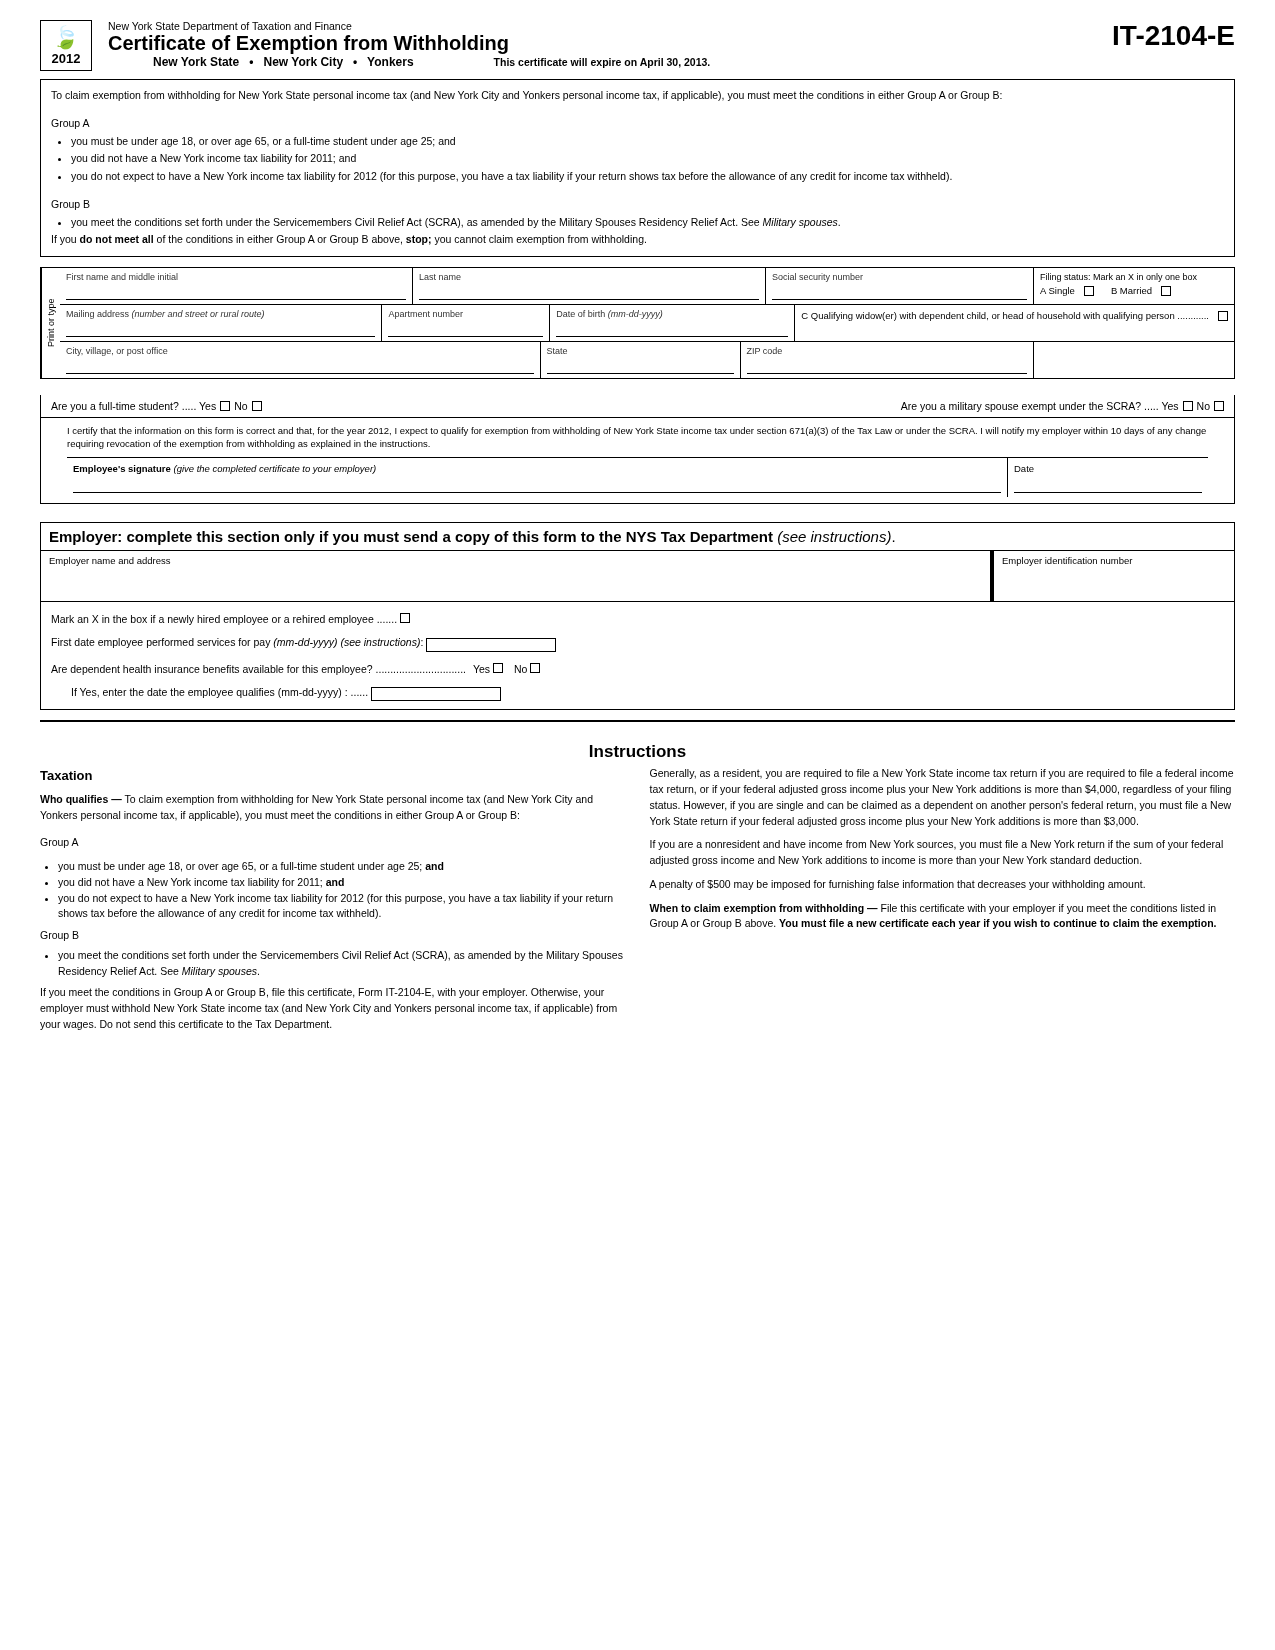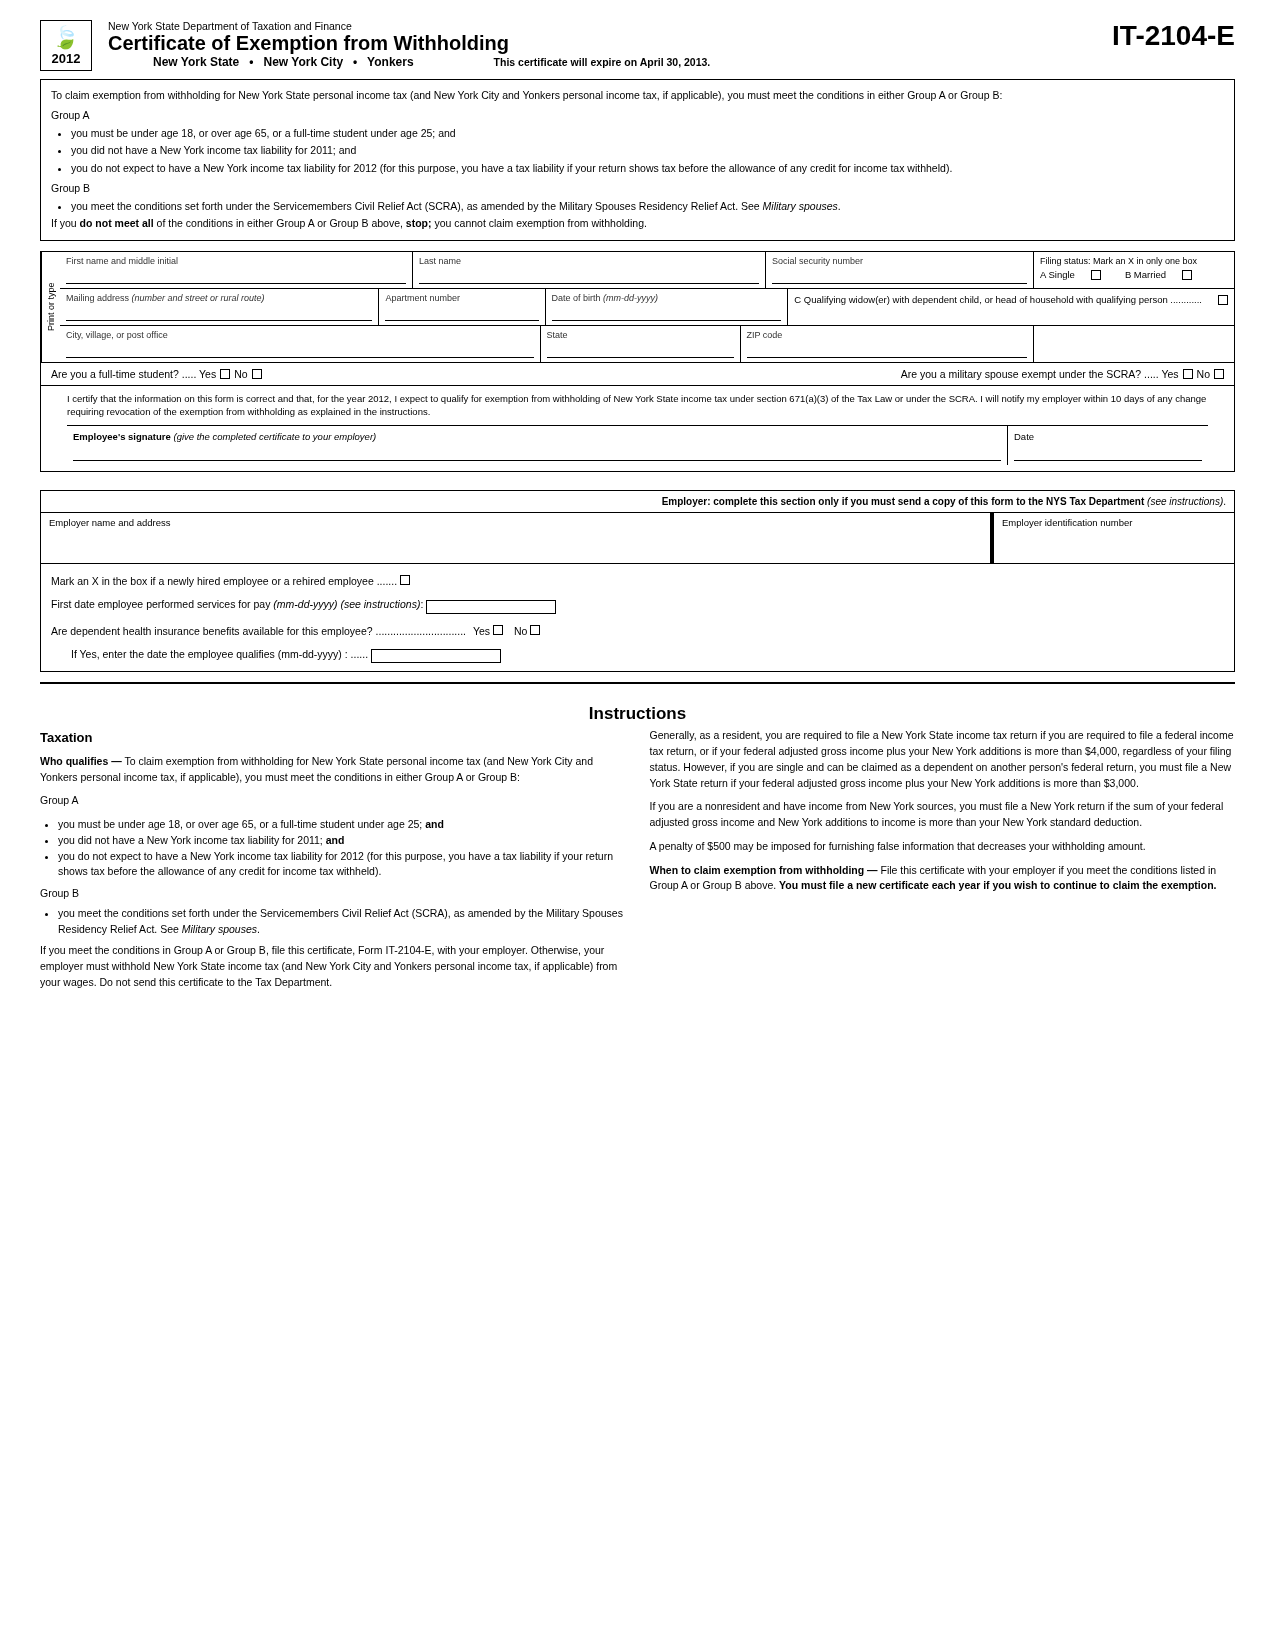--- a/index.html
+++ b/index.html
@@ -67,28 +67,28 @@
       line-height: 1.5;
     }
     .info-box ul {
       margin-left: 20px;
     }
     .info-box ul li {
       margin-bottom: 2px;
     }
     .group-label {
       font-weight: normal;
-      margin-top: 4px;
+      margin-top: 12px;
       margin-bottom: 2px;
     }
 
     
     .form-fields {
       border: 1.5px solid #000;
-      margin-bottom: 0;
+      margin-bottom: 16px;
       display: flex;
     }
     .print-label {
       writing-mode: vertical-rl;
       transform: rotate(180deg);
       font-size: 9px;
       padding: 4px;
       border-right: 1px solid #000;
       display: flex;
       align-items: center;
@@ -128,21 +128,21 @@
       font-size: 9.5px;
       min-width: 200px;
     }
     .filing-status-cell .fs-title {
       font-size: 9px;
       margin-bottom: 3px;
     }
     .checkbox-row {
       display: flex;
       align-items: center;
-      gap: 16px;
+      gap: 9px;
       margin-bottom: 2px;
     }
     .cb {
       width: 10px;
       height: 10px;
       border: 1px solid #000;
       display: inline-block;
       flex-shrink: 0;
     }
 
@@ -189,23 +189,22 @@
     }
 
     
     .employer-section {
       border: 1.5px solid #000;
       margin-top: 18px;
       margin-bottom: 0;
     }
     .employer-header {
       padding: 5px 8px;
-      font-size: 10px;
+      font-size: 15px;
       border-bottom: 1px solid #000;
-      text-align: right;
     }
     .employer-fields {
       display: flex;
       border-bottom: 1px solid #000;
     }
     .employer-name-cell {
       flex: 1;
       padding: 4px 8px;
       border-right: 4px solid #000000;
       font-size: 9.5px;

